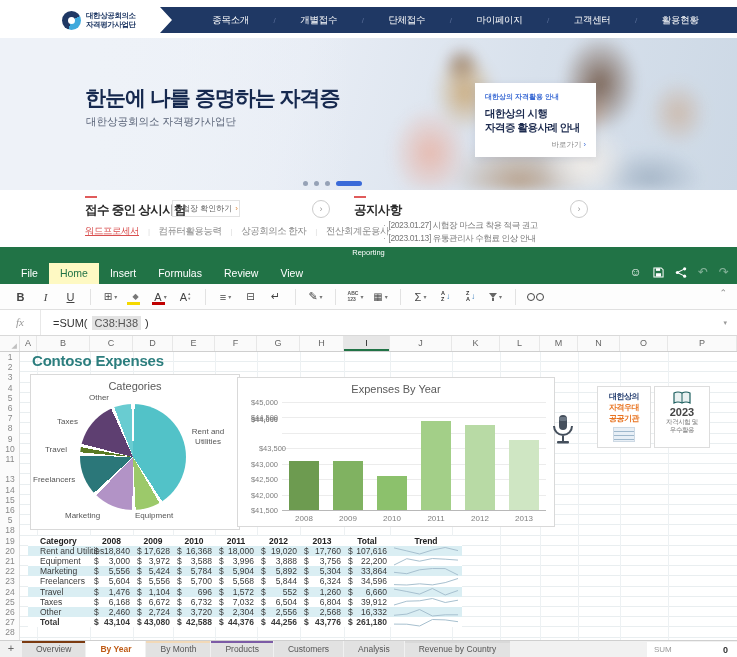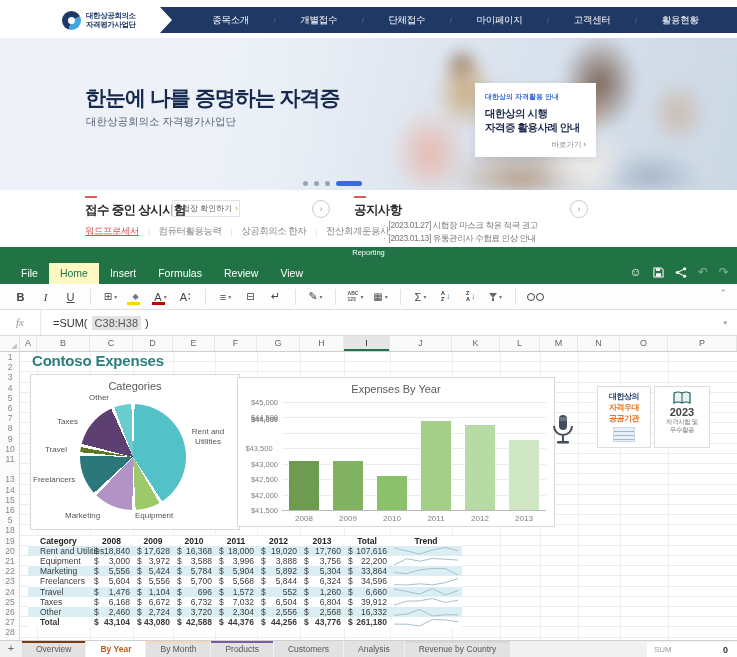--- a/index.html
+++ b/index.html
@@ -471,21 +471,21 @@
         </div>
       <div class="chart bar-panel" id="barPanel">
         <div class="chart-title">Expenses By Year</div>
       <div class="gline" style="left: 44px; width: 264px; top: 24px;"></div>
           <div class="ylab" style="left: 2px; top: 20px;">$45,000</div>
           <div class="gline" style="left: 44px; width: 264px; top: 39.4286px;"></div>
           <div class="ylab" style="left: 2px; top: 35.4286px;">$44,500</div>
           <div class="gline" style="left: 44px; width: 264px; top: 54.8571px;"></div>
           <div class="ylab" style="left: 2px; top: 37px; font-weight: bold;">$44,000</div>
           <div class="gline" style="left: 44px; width: 264px; top: 70.2857px;"></div>
-          <div class="ylab" style="left: 2px; top: 66.2857px; text-align: center;">$43,500</div>
+          <div class="ylab" style="left: 10px; top: 66.2857px;">$43,500</div>
           <div class="gline" style="left: 44px; width: 264px; top: 85.7143px;"></div>
           <div class="ylab" style="left: 2px; top: 81.7143px;">$43,000</div>
           <div class="gline" style="left: 44px; width: 264px; top: 101.143px;"></div>
           <div class="ylab" style="left: 2px; top: 97.1429px;">$42,500</div>
           <div class="gline" style="left: 44px; width: 264px; top: 116.571px;"></div>
           <div class="ylab" style="left: 2px; top: 112.571px;">$42,000</div>
           <div class="gline base" style="left: 44px; width: 264px; top: 132px;"></div>
           <div class="ylab" style="left: 2px; top: 128px;">$41,500</div>
           <div class="bar" style="left: 51px; top: 82.5051px; width: 30px; height: 49.4949px; background: rgb(109, 155, 80);"></div>
           <div class="xlab" style="left: 44px; top: 136px;">2008</div>

